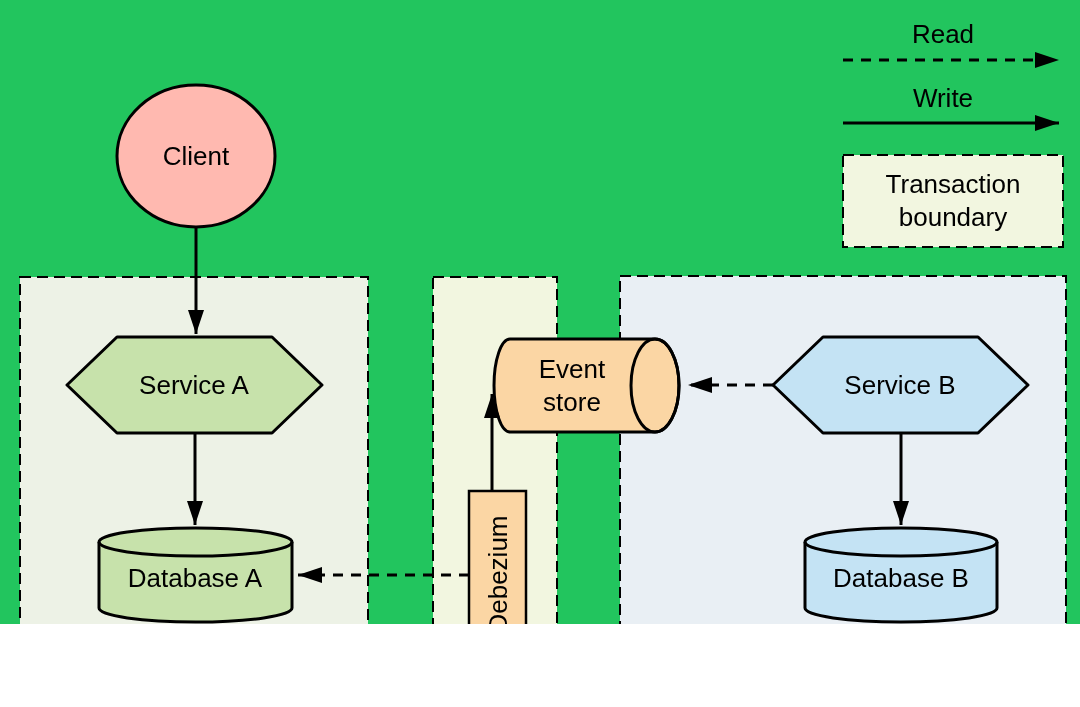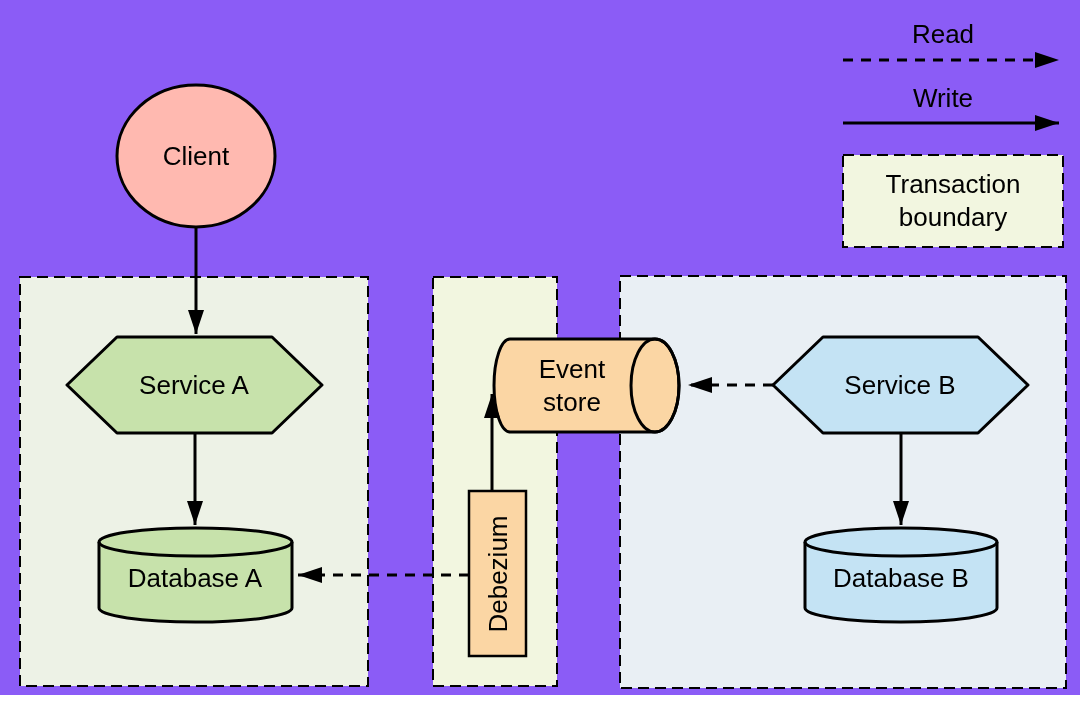--- a/index.html
+++ b/index.html
@@ -1,20 +1,20 @@
 <!DOCTYPE html>
 <html><head>
 <meta charset="utf-8">
 <style>
   html, body { margin: 0; padding: 0; background: #ffffff; }
   .stage {
     position: relative;
     width: 1080px;
-    height: 695px;
-    background: #8b5cf6;
+    height: 624px;
+    background: #22c55e;
     font-family: "Liberation Sans", sans-serif;
   }
   svg { display: block; }
   text {
     font-family: "Liberation Sans", sans-serif;
     font-size: 26px;
     fill: #000000;
   }
 </style>
 </head>

